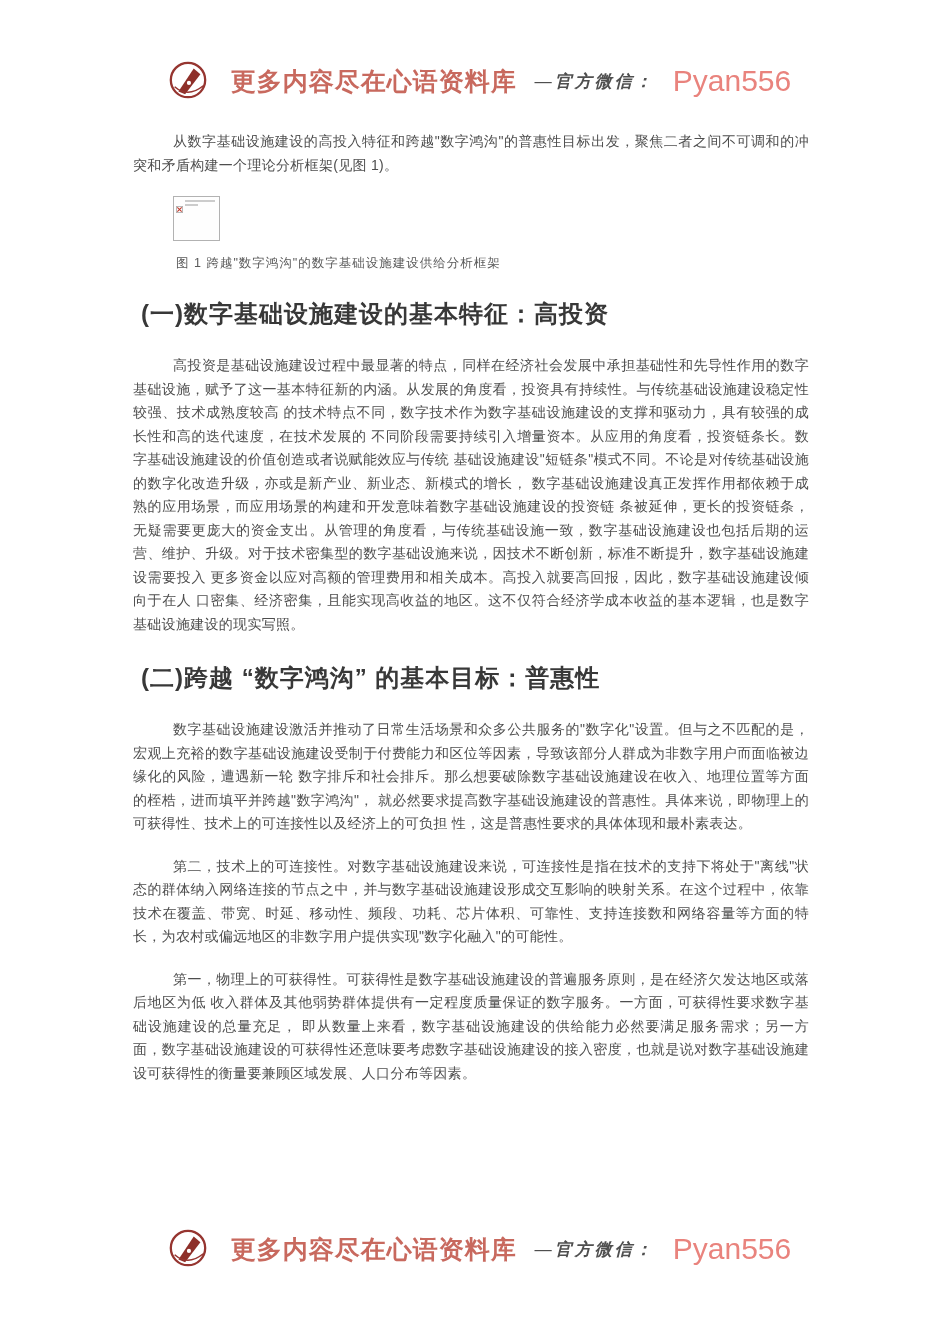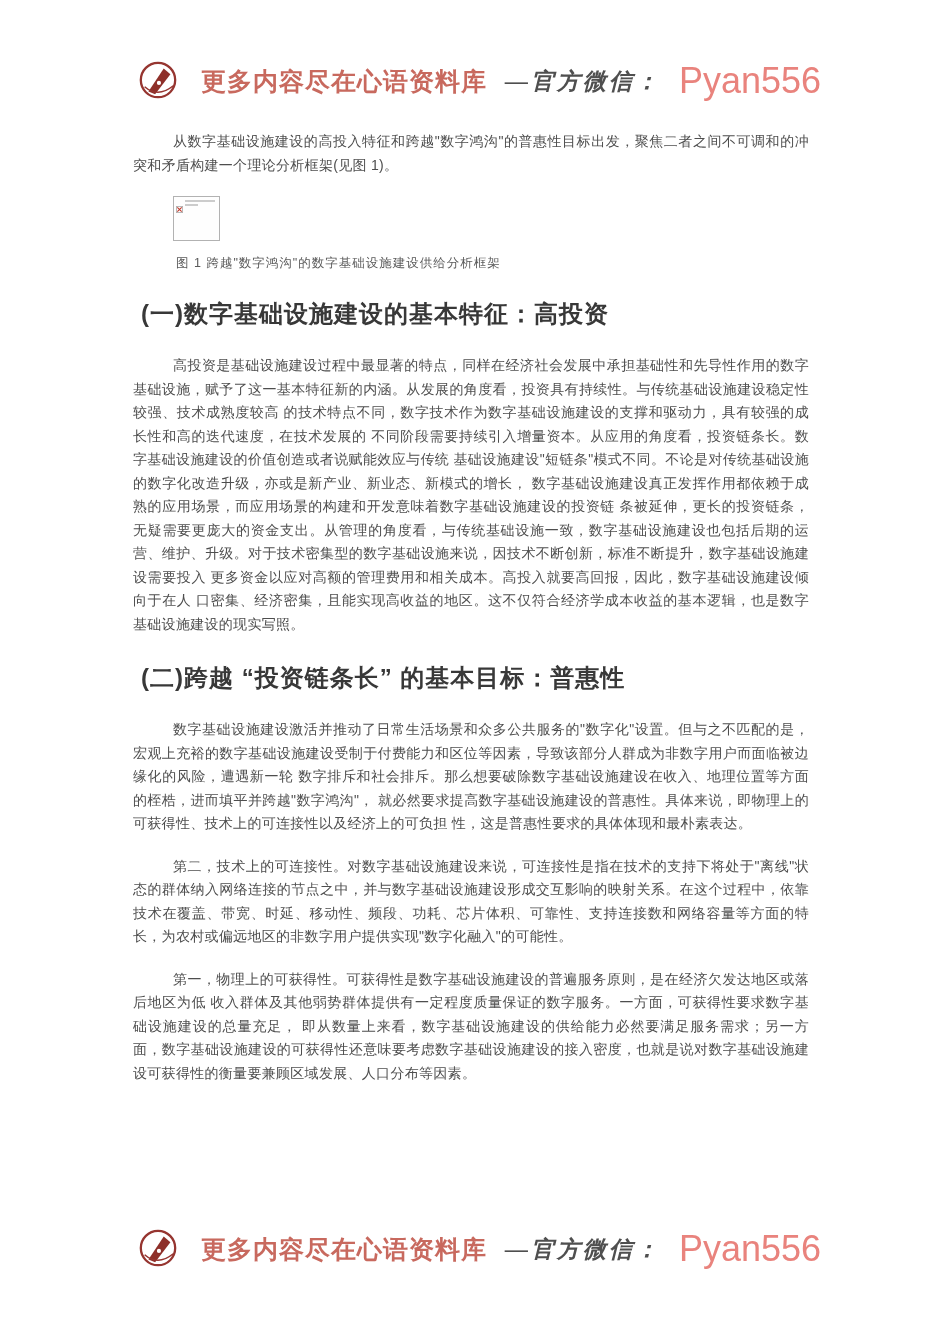--- a/index.html
+++ b/index.html
@@ -29,27 +29,27 @@
     font-family: "Liberation Serif", serif;
     font-weight: bold;
     font-size: 25px;
     letter-spacing: 1px;
     color: #c8695e;
   }
   .wm-label {
     font-family: "Liberation Serif", serif;
     font-style: italic;
     font-weight: bold;
-    font-size: 23px;
+    font-size: 17px;
     letter-spacing: 3px;
     color: #4f4f4f;
   }
   .wm-id {
     font-family: "Liberation Sans", sans-serif;
-    font-size: 36px;
+    font-size: 30px;
     color: #e9837d;
   }
   
   .content {
     position: absolute;
     top: 130px;
     left: 133px;
     width: 676px;
     color: #4e4e4e;
   }
@@ -131,21 +131,21 @@
             <i></i>
             <i></i>
           </span>
       </div>
       <p class="caption">图 1 跨越"数字鸿沟"的数字基础设施建设供给分析框架</p>
     </div>
 
     <h2 class="sec">(一)数字基础设施建设的基本特征：高投资</h2>
     <p class="body">高投资是基础设施建设过程中最显著的特点，同样在经济社会发展中承担基础性和先导性作用的数字基础设施，赋予了这一基本特征新的内涵。从发展的角度看，投资具有持续性。与传统基础设施建设稳定性较强、技术成熟度较高 的技术特点不同，数字技术作为数字基础设施建设的支撑和驱动力，具有较强的成长性和高的迭代速度，在技术发展的 不同阶段需要持续引入增量资本。从应用的角度看，投资链条长。数字基础设施建设的价值创造或者说赋能效应与传统 基础设施建设"短链条"模式不同。不论是对传统基础设施的数字化改造升级，亦或是新产业、新业态、新模式的增长， 数字基础设施建设真正发挥作用都依赖于成熟的应用场景，而应用场景的构建和开发意味着数字基础设施建设的投资链 条被延伸，更长的投资链条，无疑需要更庞大的资金支出。从管理的角度看，与传统基础设施一致，数字基础设施建设也包括后期的运营、维护、升级。对于技术密集型的数字基础设施来说，因技术不断创新，标准不断提升，数字基础设施建设需要投入 更多资金以应对高额的管理费用和相关成本。高投入就要高回报，因此，数字基础设施建设倾向于在人 口密集、经济密集，且能实现高收益的地区。这不仅符合经济学成本收益的基本逻辑，也是数字基础设施建设的现实写照。</p>
 
-    <h2 class="sec">(二)跨越 “投资链条长” 的基本目标：普惠性</h2>
+    <h2 class="sec">(二)跨越 “数字鸿沟” 的基本目标：普惠性</h2>
     <p class="body">数字基础设施建设激活并推动了日常生活场景和众多公共服务的"数字化"设置。但与之不匹配的是，宏观上充裕的数字基础设施建设受制于付费能力和区位等因素，导致该部分人群成为非数字用户而面临被边缘化的风险，遭遇新一轮 数字排斥和社会排斥。那么想要破除数字基础设施建设在收入、地理位置等方面的桎梏，进而填平并跨越"数字鸿沟"， 就必然要求提高数字基础设施建设的普惠性。具体来说，即物理上的可获得性、技术上的可连接性以及经济上的可负担 性，这是普惠性要求的具体体现和最朴素表达。</p>
     <p class="body">第二，技术上的可连接性。对数字基础设施建设来说，可连接性是指在技术的支持下将处于"离线"状态的群体纳入网络连接的节点之中，并与数字基础设施建设形成交互影响的映射关系。在这个过程中，依靠技术在覆盖、带宽、时延、移动性、频段、功耗、芯片体积、可靠性、支持连接数和网络容量等方面的特长，为农村或偏远地区的非数字用户提供实现"数字化融入"的可能性。</p>
     <p class="body">第一，物理上的可获得性。可获得性是数字基础设施建设的普遍服务原则，是在经济欠发达地区或落后地区为低 收入群体及其他弱势群体提供有一定程度质量保证的数字服务。一方面，可获得性要求数字基础设施建设的总量充足， 即从数量上来看，数字基础设施建设的供给能力必然要满足服务需求；另一方面，数字基础设施建设的可获得性还意味要考虑数字基础设施建设的接入密度，也就是说对数字基础设施建设可获得性的衡量要兼顾区域发展、人口分布等因素。</p>
 
   </div>
 
   <div class="watermark footer">
     <span class="wm-logo">
       <svg width="42" height="42" viewBox="0 0 44 44">
         <circle cx="22" cy="21" r="18" fill="none" stroke="#963530" stroke-width="2.4"></circle>

